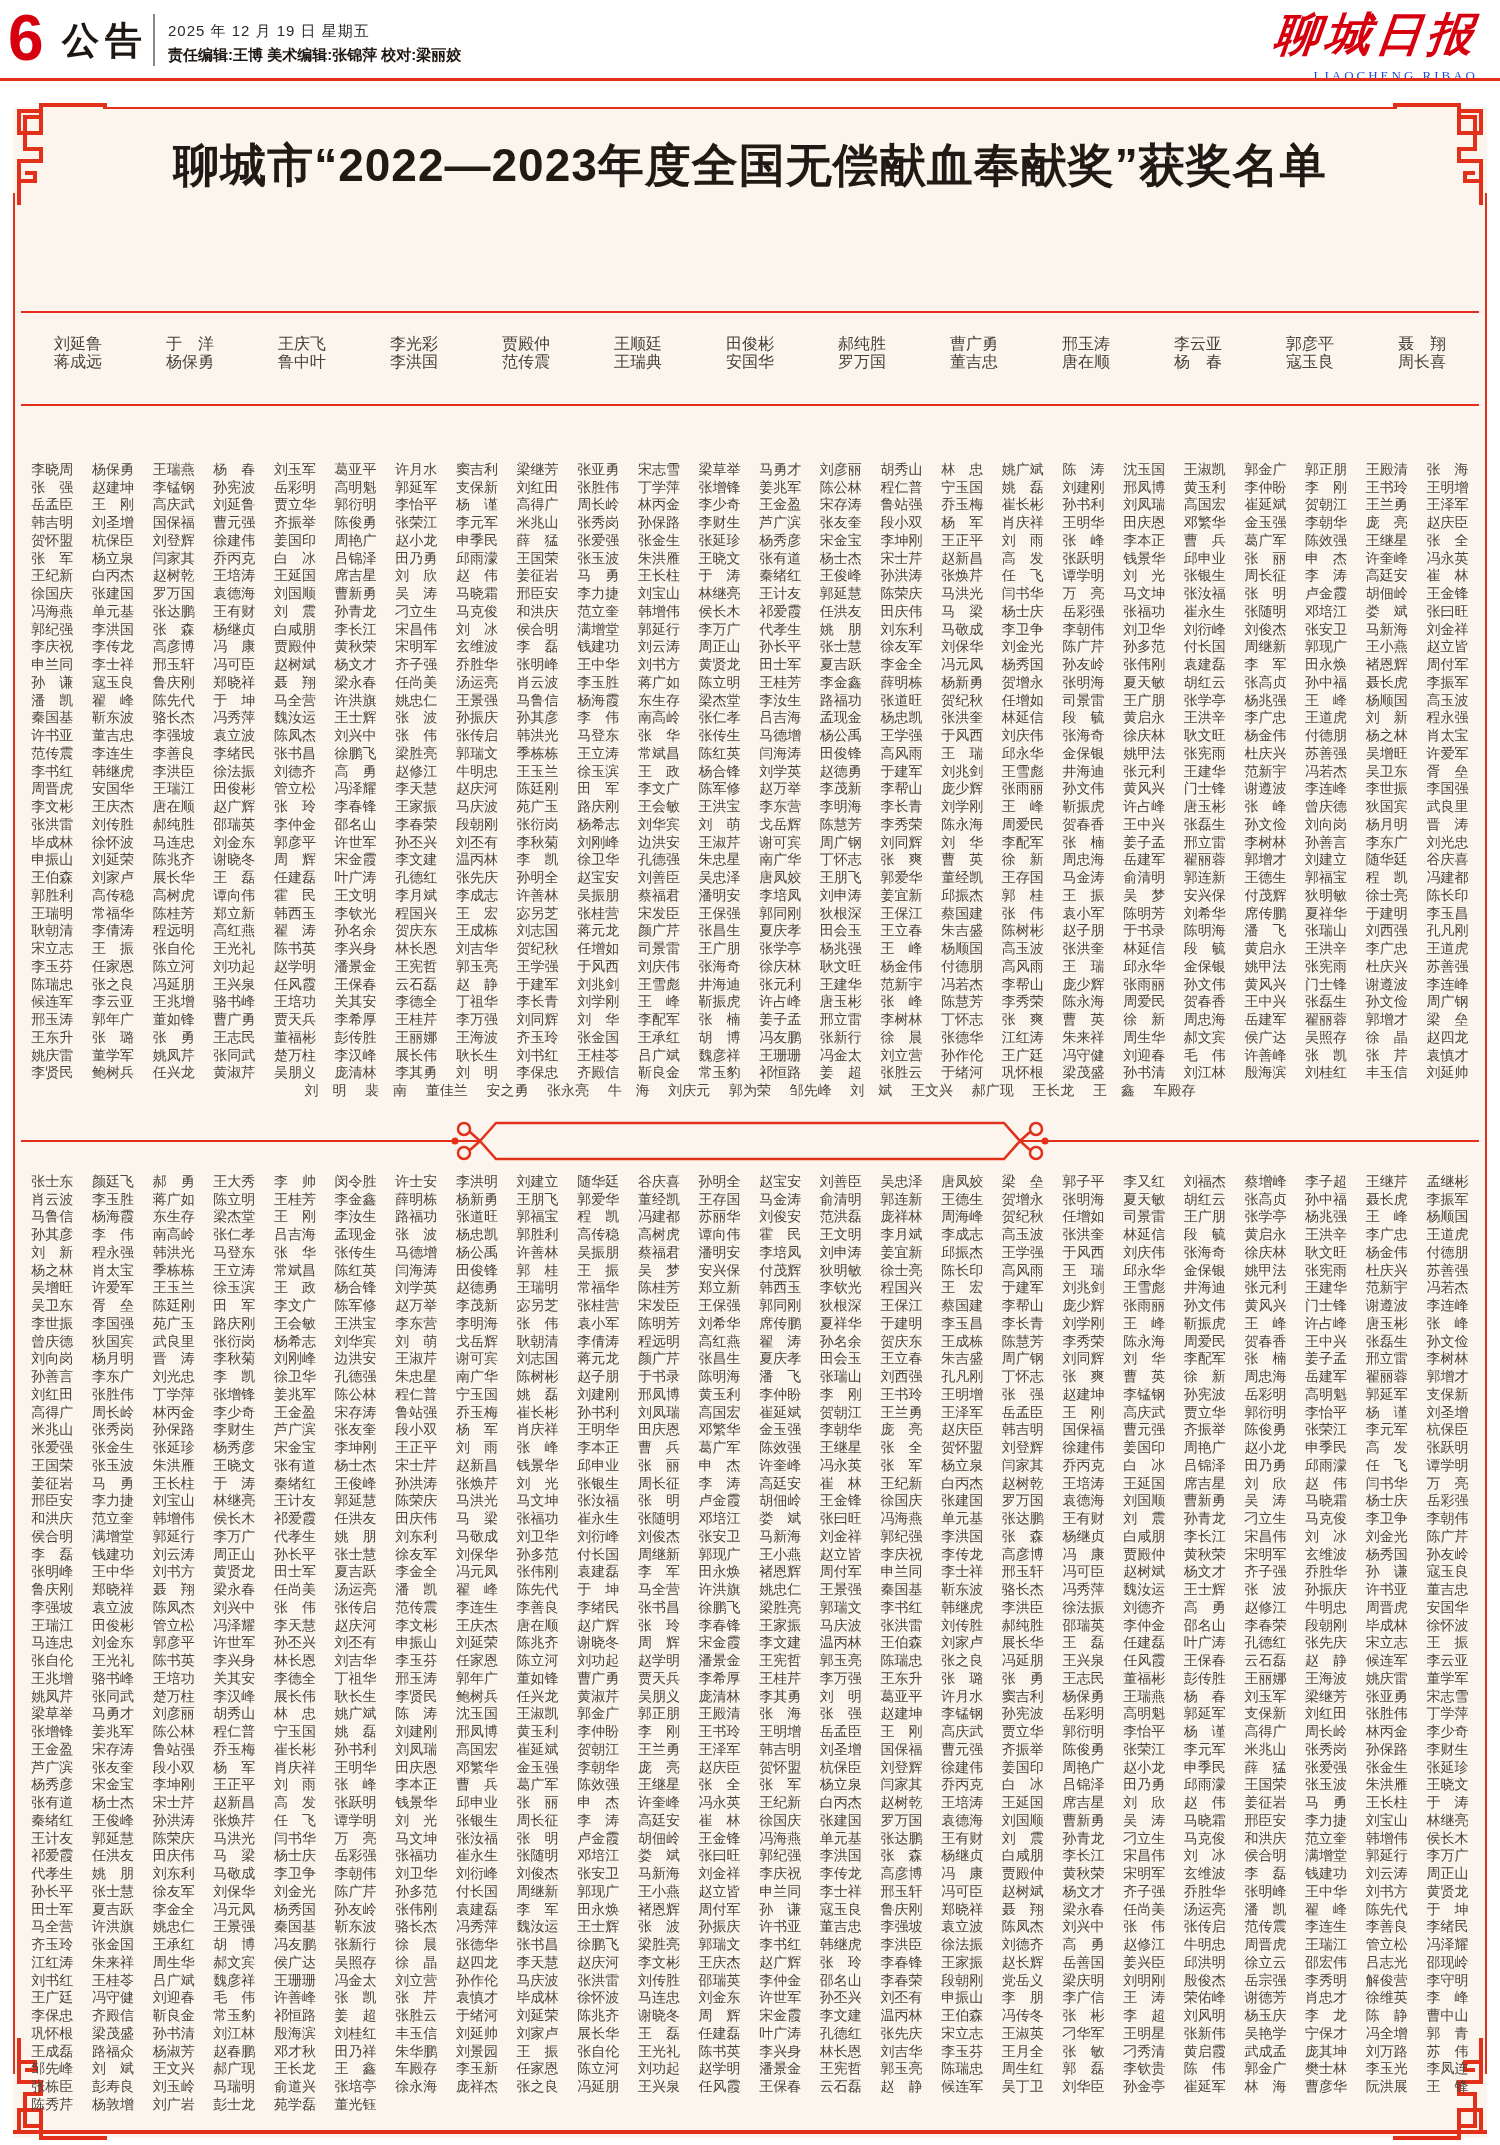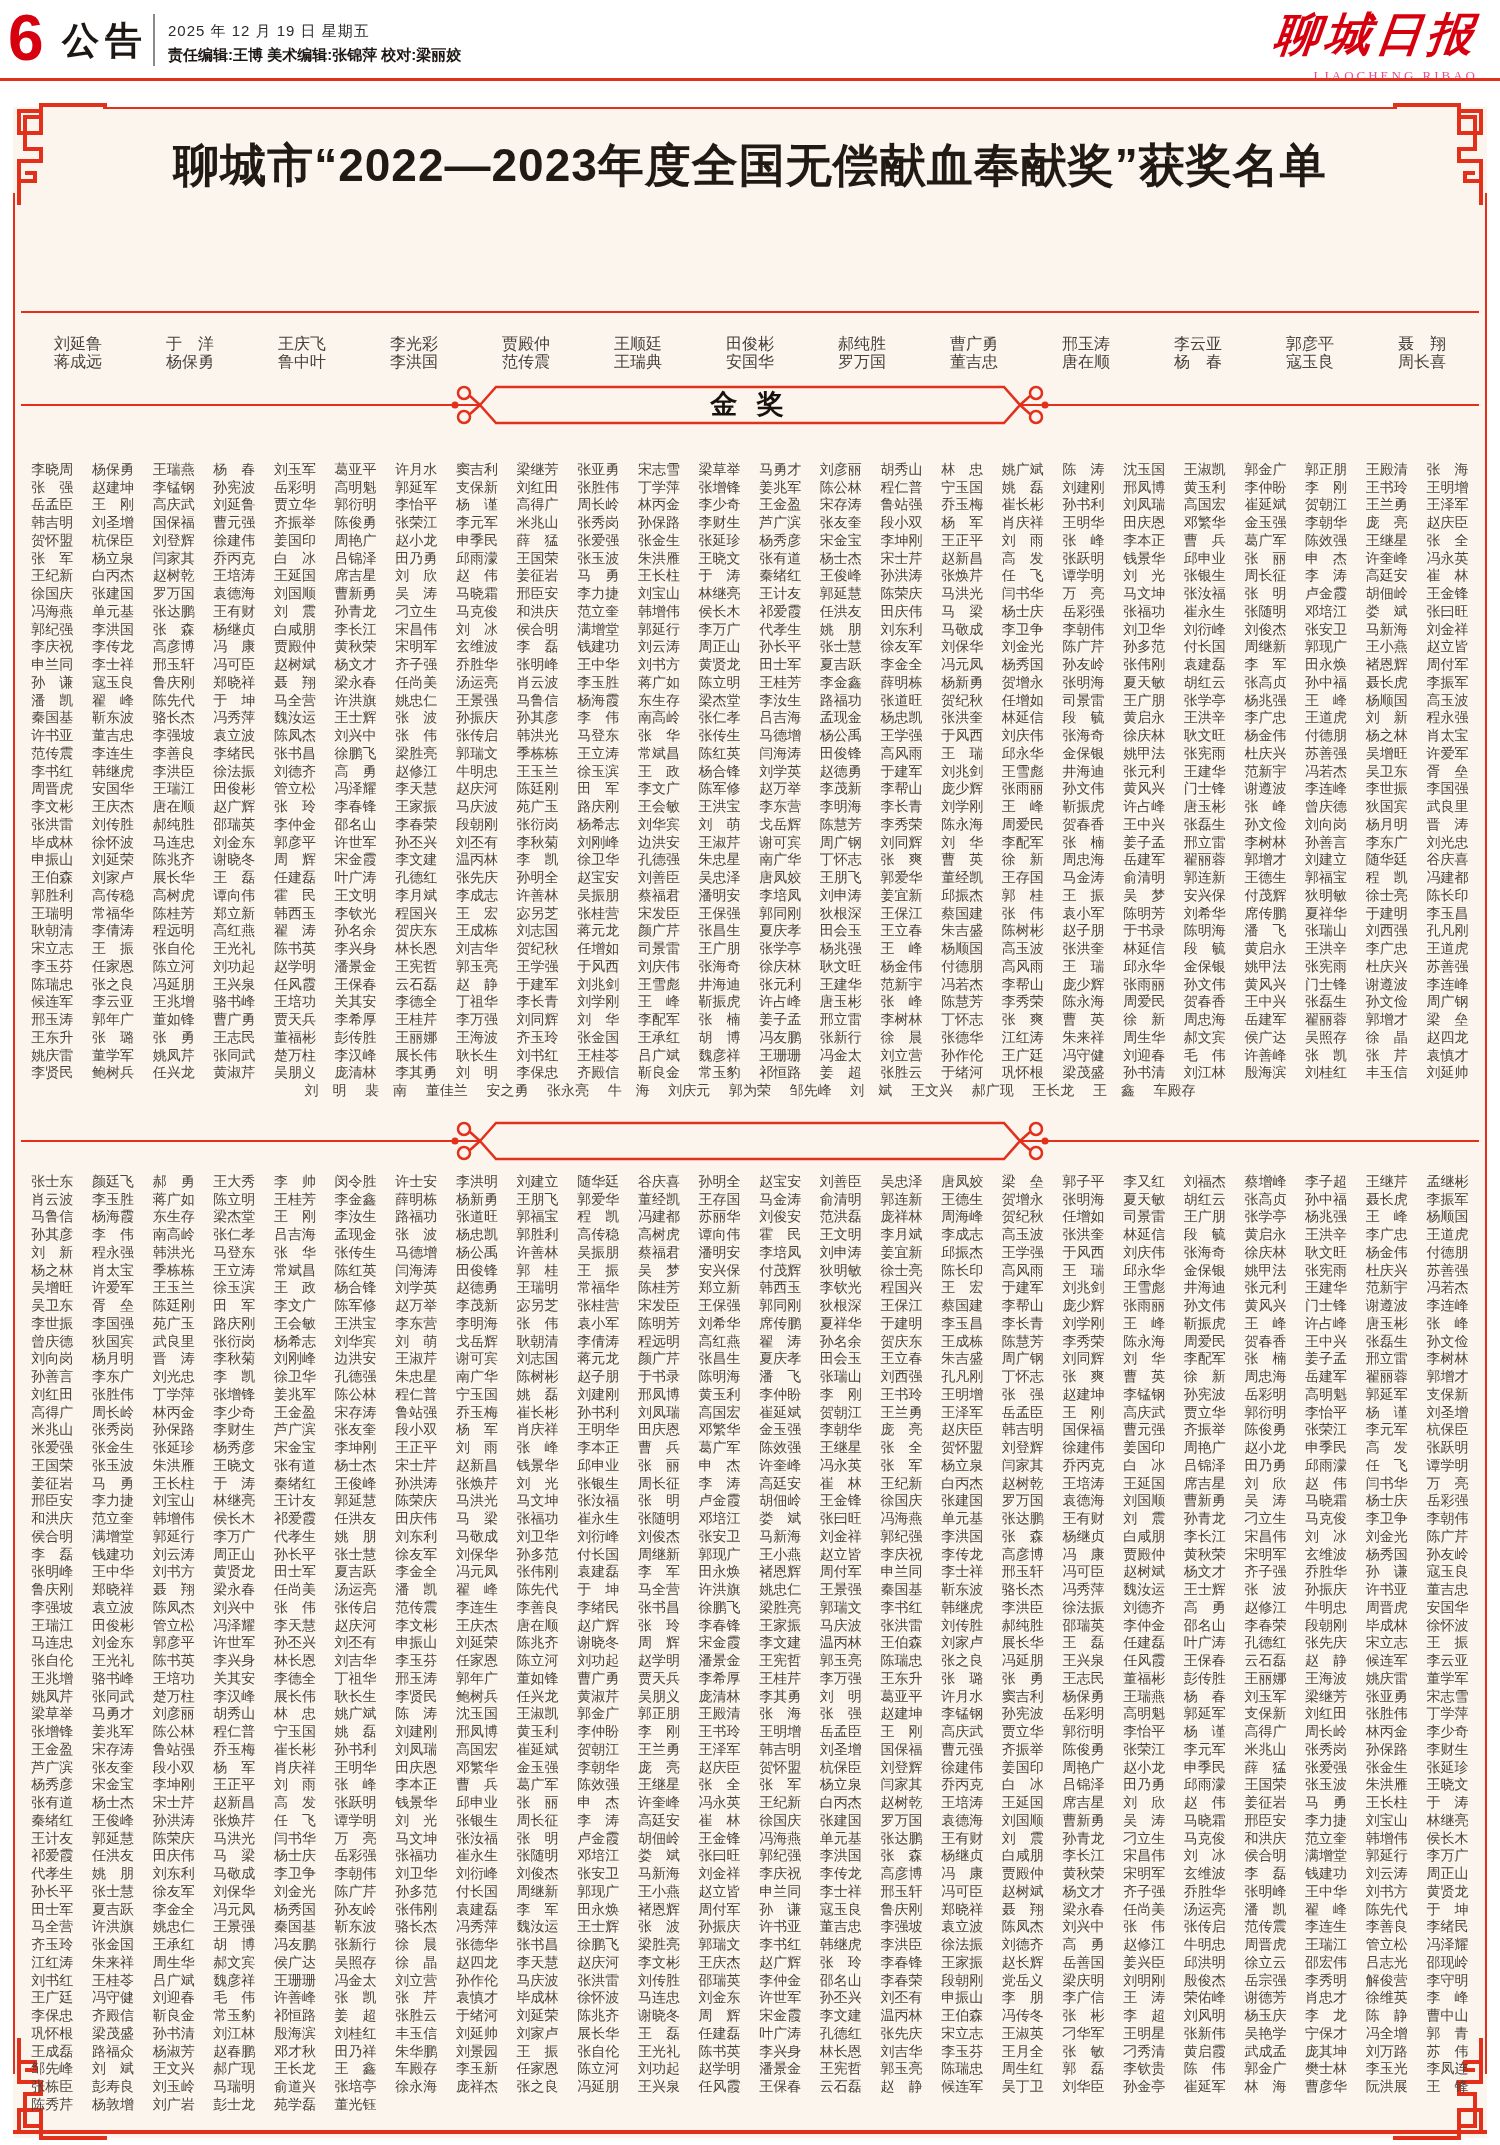--- a/index.html
+++ b/index.html
@@ -8,21 +8,21 @@
        font-family:"Liberation Sans",sans-serif;overflow:hidden;}
   
   .pagenum{position:absolute;left:8px;top:6px;font-size:64px;font-weight:900;color:#d7000f;line-height:64px;}
   .secname{position:absolute;left:62px;top:16px;font-size:37px;font-weight:900;color:#1c1713;letter-spacing:6px;}
   .hdr-div{position:absolute;left:153px;top:14px;width:2px;height:52px;background:#8a8a8a;}
   .hdr-date{position:absolute;left:168px;top:22px;font-size:15px;color:#2b2b2b;letter-spacing:1px;}
   .hdr-editors{position:absolute;left:168px;top:46px;font-size:15px;font-weight:700;color:#1c1713;}
   .masthead{position:absolute;right:22px;top:4px;text-align:right;}
   .masthead .zh{font-family:"Liberation Serif",serif;font-style:italic;font-weight:900;font-size:46px;
                 color:#d7000f;letter-spacing:5px;transform:skewX(-6deg);display:inline-block;}
-  .masthead .en{font-family:"Liberation Serif",serif;font-size:13px;color:#ec4899;letter-spacing:3px;margin-top:2px;}
+  .masthead .en{font-family:"Liberation Serif",serif;font-size:13px;color:#1d4ed8;letter-spacing:3px;margin-top:2px;}
   .toprule{position:absolute;left:0;top:78px;width:1500px;height:3px;background:var(--red);}
   
   .frame{position:absolute;left:13px;top:107px;width:1474px;height:2031px;background:var(--bg);}
   .frame .b-left,.frame .b-right{position:absolute;top:86px;bottom:64px;width:2px;background:var(--red);}
   .frame .b-left{left:0;} .frame .b-right{right:0;}
   .frame .b-top{position:absolute;top:0;left:90px;right:90px;height:2px;background:var(--red);}
   .frame .b-bottom{position:absolute;bottom:4px;left:0;right:0;height:4px;background:var(--red);}
   .corner{position:absolute;width:96px;height:104px;}
   .corner svg{display:block;}
   .c-tl{left:-2px;top:-4px;}
@@ -210,38 +210,20 @@
           <span class="nm">寇玉良</span>
         </span>
         <span class="cell">
           <span class="nm">周长喜</span>
         </span>
       </div>
     </div>
 
   <div class="banner bn-gold">
     <div class="hline"></div>
-    <div class="bwrap">
-      <svg width="620" height="44" viewBox="0 0 620 44">
-        <polygon points="40,22 56,4 564,4 580,22 564,40 56,40" fill="#fcf5ee" stroke="#e2301b" stroke-width="2.5"></polygon>
-        <g fill="none" stroke="#e2301b" stroke-width="2.5">
-          <circle cx="24" cy="10" r="6"></circle>
-            <circle cx="24" cy="34" r="6"></circle>
-          <path d="M40,22 L30,13"></path>
-            <path d="M40,22 L30,31"></path>
-          <circle cx="596" cy="10" r="6"></circle>
-            <circle cx="596" cy="34" r="6"></circle>
-          <path d="M580,22 L590,13"></path>
-            <path d="M580,22 L590,31"></path>
-        </g>
-        <circle cx="15" cy="22" r="3.5" fill="#e2301b"></circle>
-          <circle cx="605" cy="22" r="3.5" fill="#e2301b"></circle>
-      </svg>
-      <span class="btxt">金 奖</span>
-    </div>
   </div>
   <div class="grid g-gold center-last">
       <div class="grow">
         <span class="cell">
           <span class="nm">李晓周</span>
         </span>
         <span class="cell">
           <span class="nm">杨保勇</span>
         </span>
         <span class="cell">

